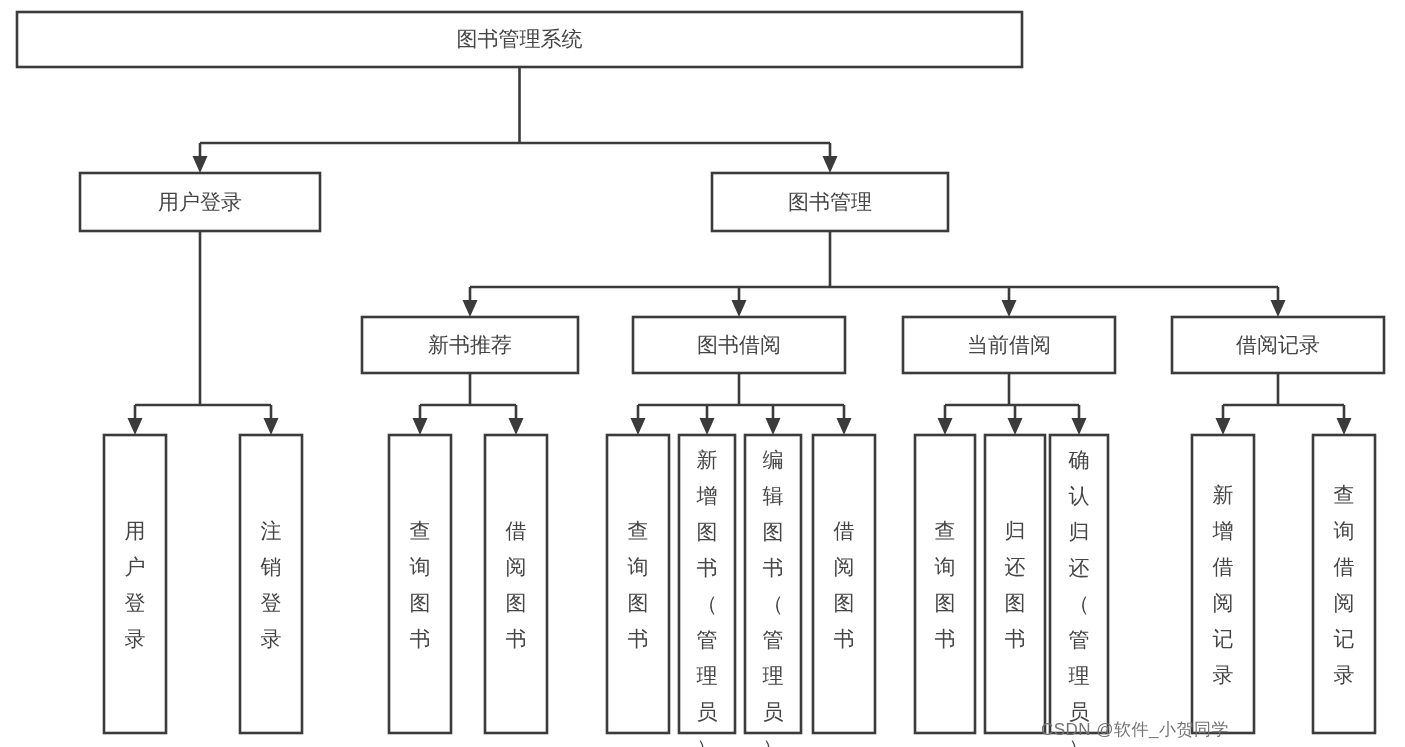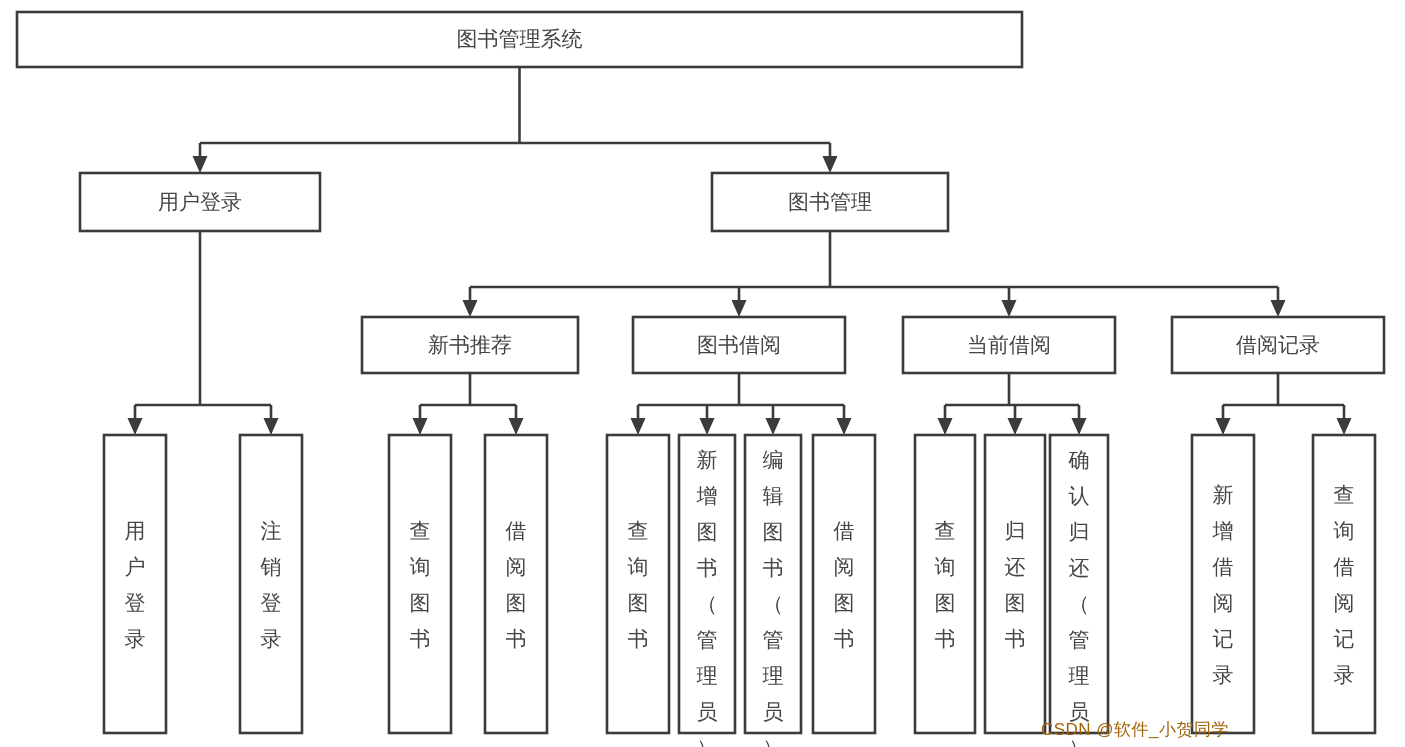--- a/index.html
+++ b/index.html
@@ -54,21 +54,21 @@
     font-size: 21px;
     text-anchor: middle;
   }
   .node-label-v tspan {
     dominant-baseline: middle;
   }
   .watermark {
     position: absolute;
     right: 10px;
     bottom: 6px;
-    color: #a16207;
+    color: #737373;
     font-size: 17px;
     font-family: "Liberation Sans", "DejaVu Sans", sans-serif;
     letter-spacing: 0.5px;
     white-space: nowrap;
     pointer-events: none;
   }
 </style>
 </head>
 <body>
 

